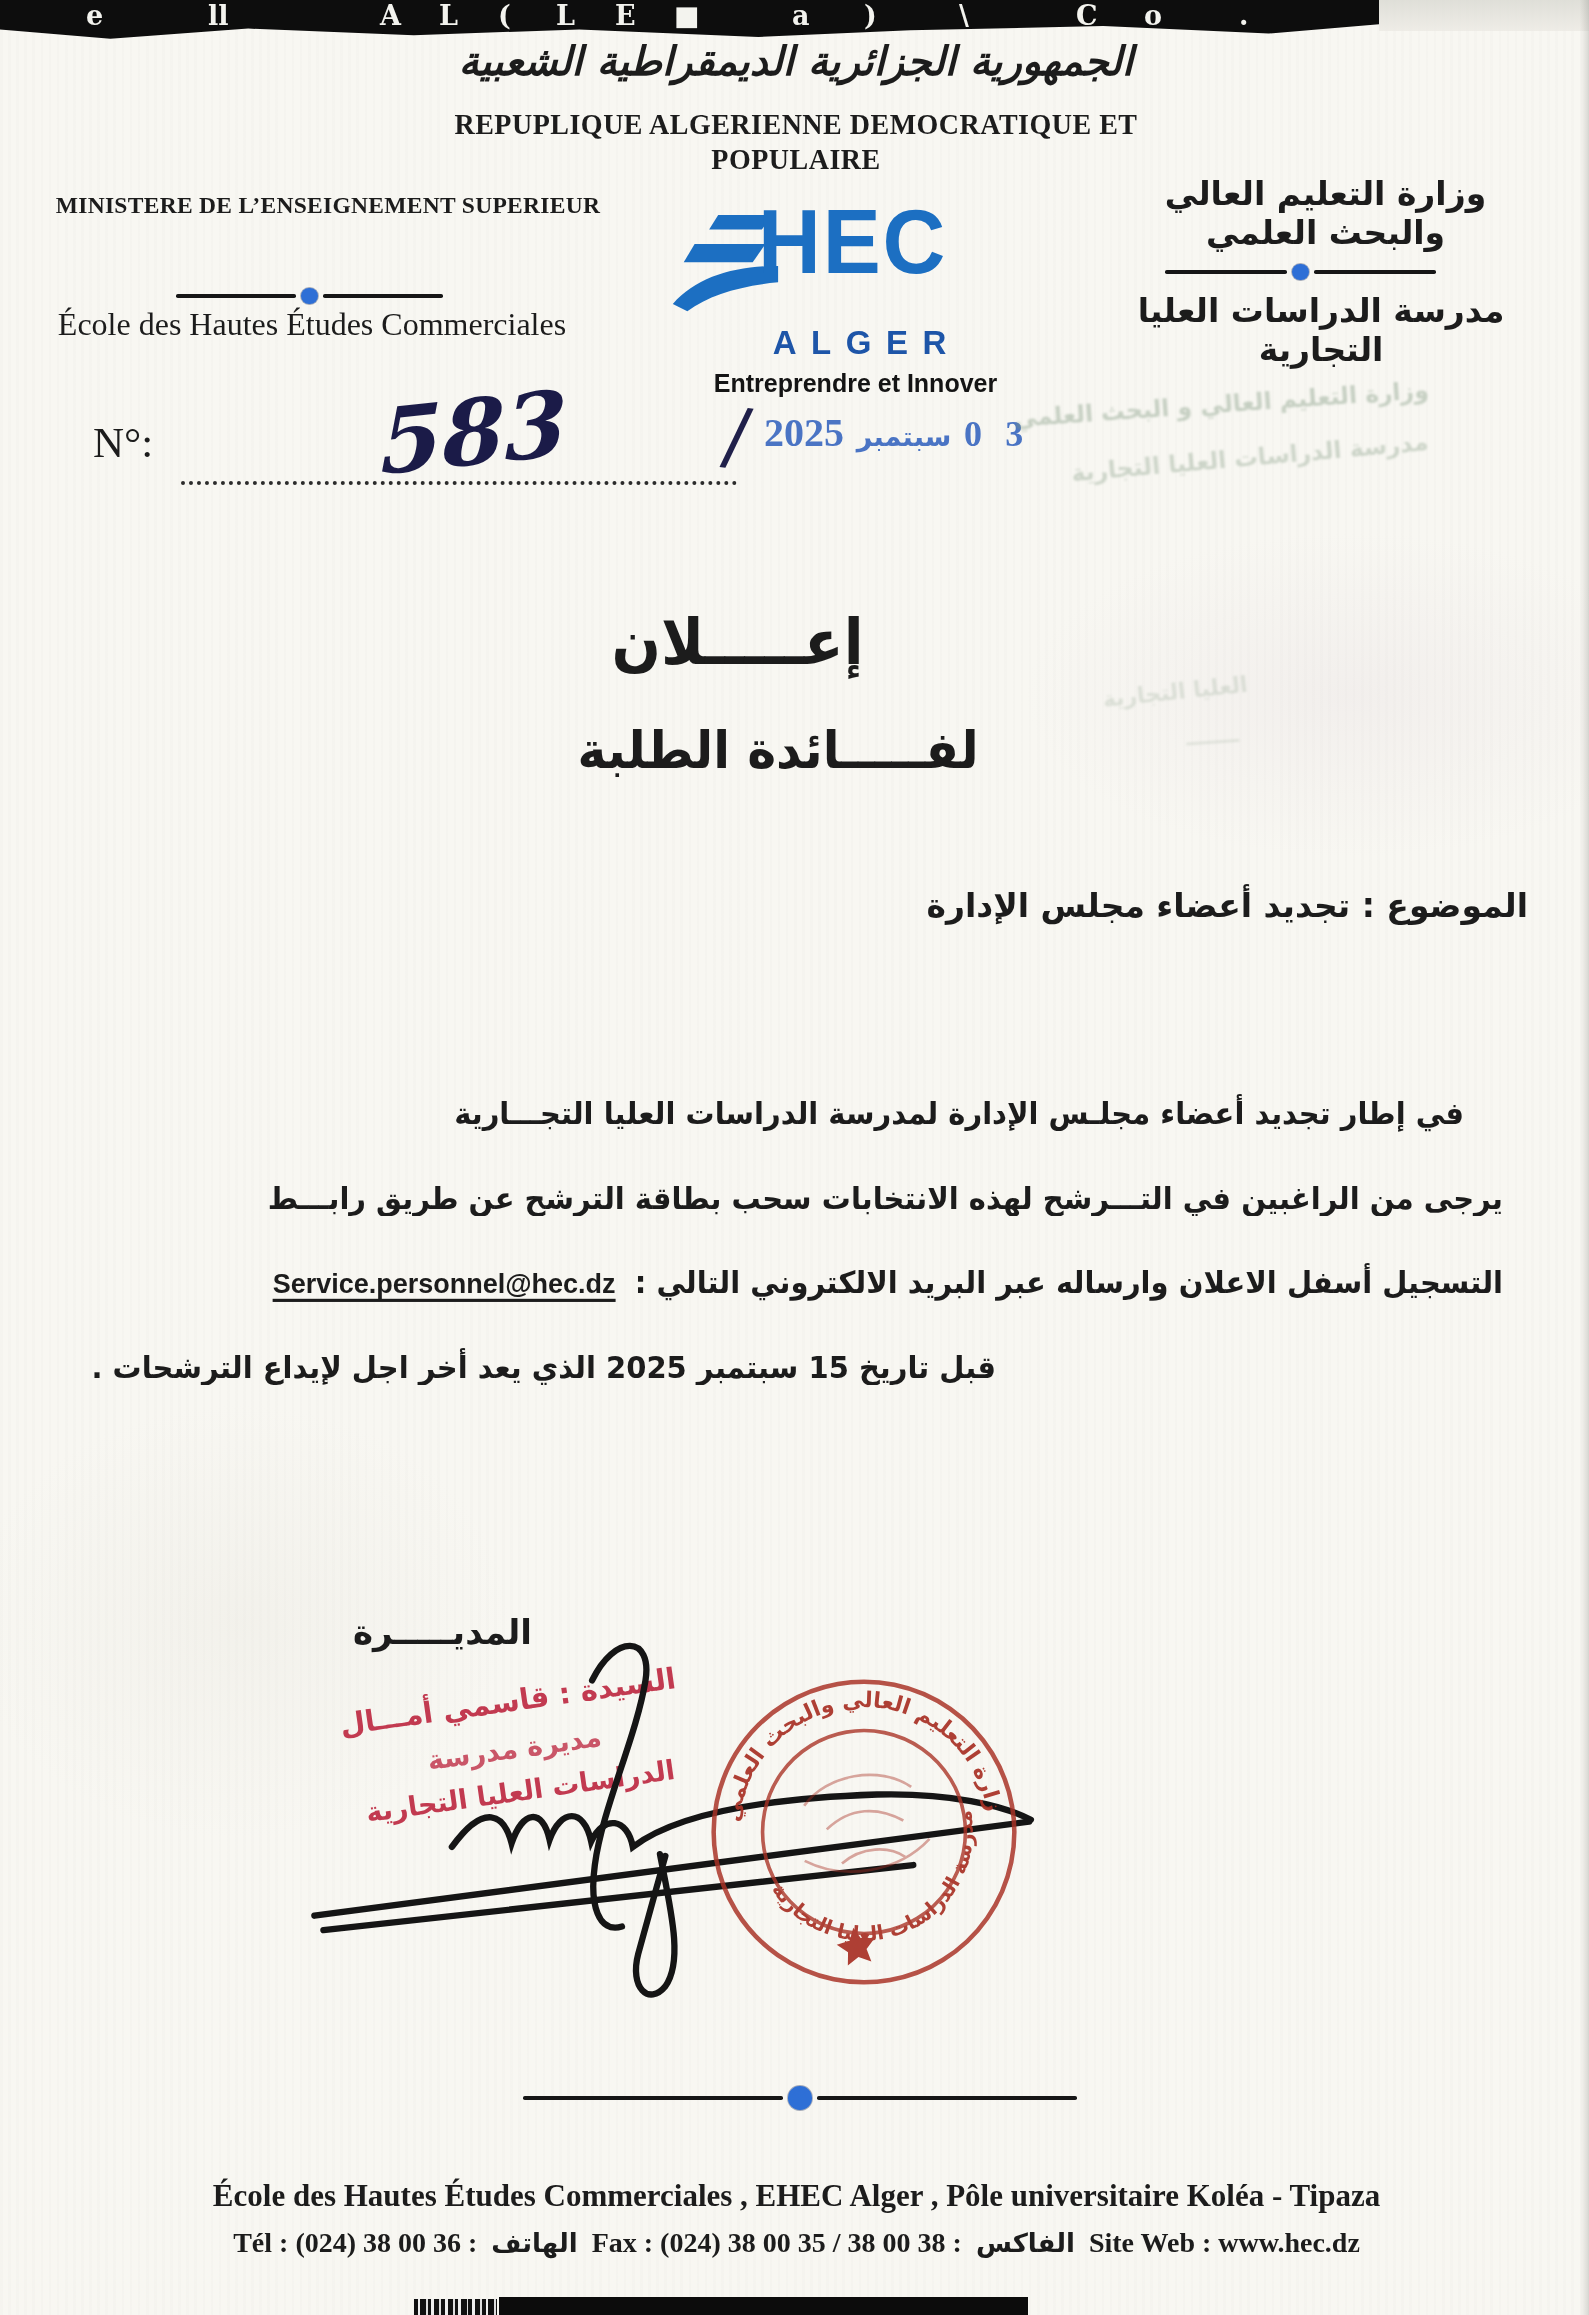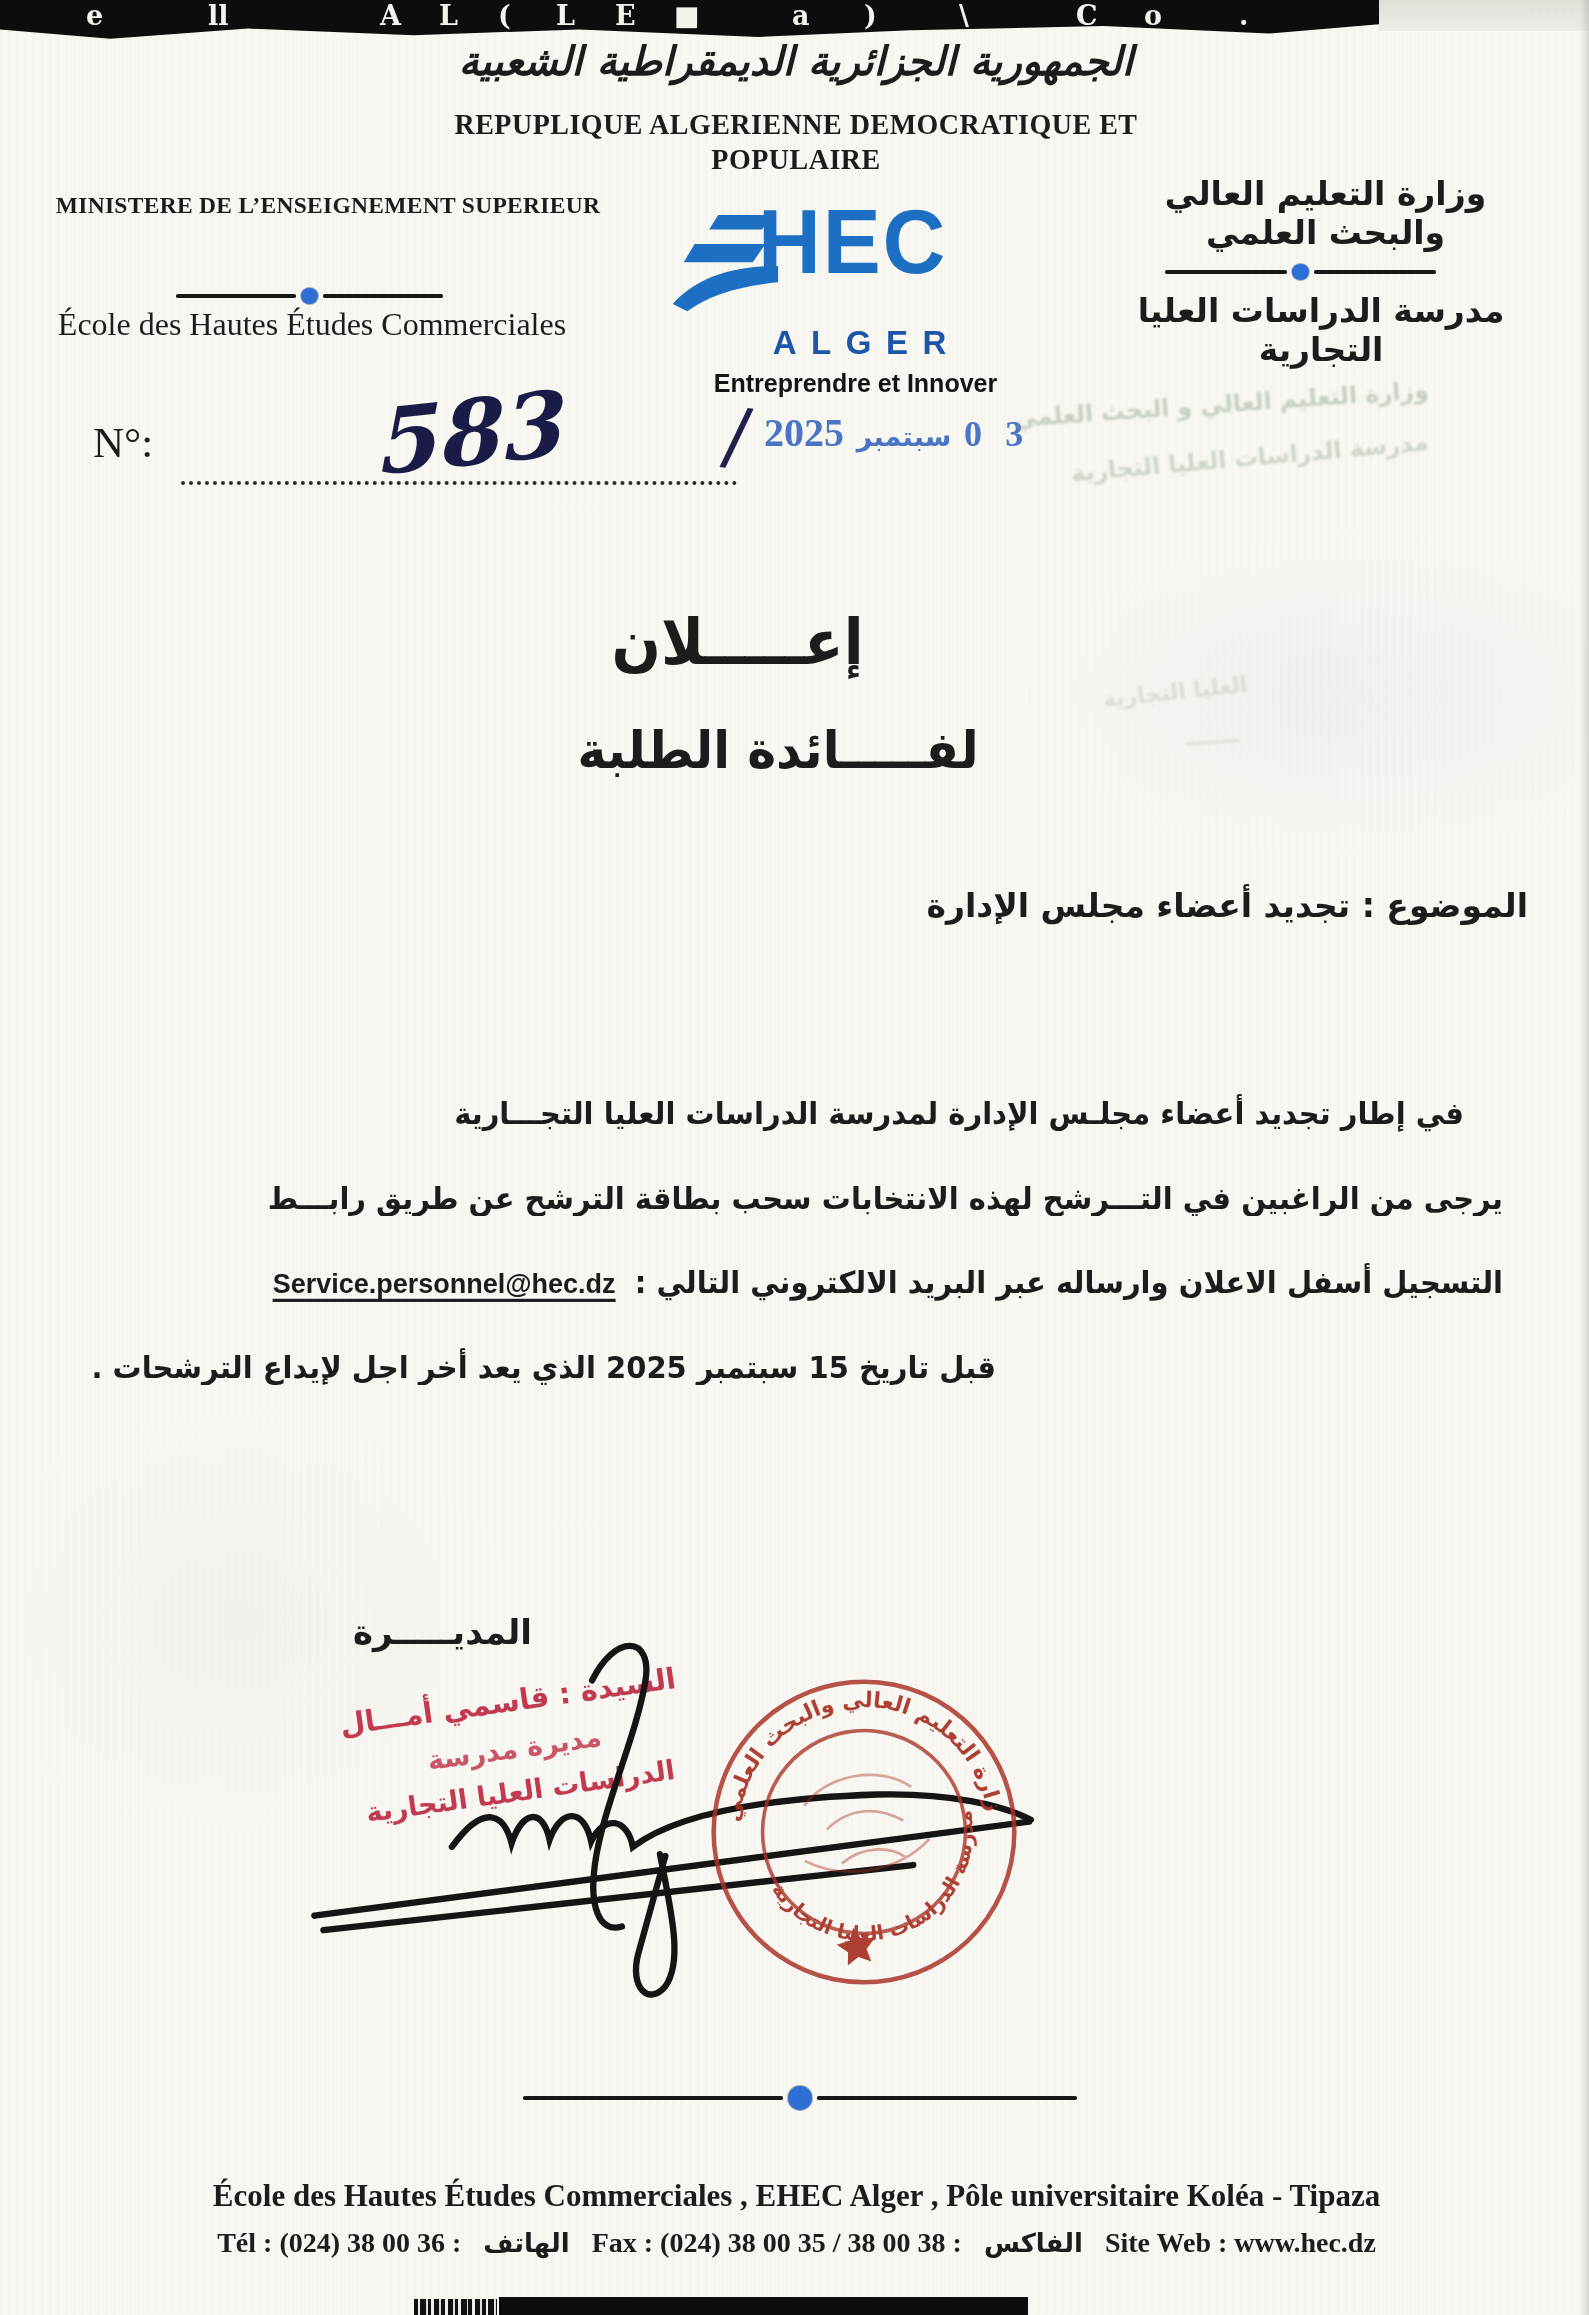--- a/index.html
+++ b/index.html
@@ -75,21 +75,21 @@
   .red-stamp{left:288px;top:1684px;width:452px;color:#c23a50;transform:rotate(-8deg);direction:rtl;text-align:center;font-weight:bold;}
   .red-stamp .r1{font-size:29px;letter-spacing:1.8px;}
   .red-stamp .r2{font-size:27px;margin-top:14.5px;opacity:.85;}
   .red-stamp .r3{font-size:27px;margin-top:12.7px;letter-spacing:0.9px;}
   .sig-svg{left:280px;top:1628px;}
   .stamp-svg{left:701px;top:1669px;transform:rotate(-10deg);opacity:.93;}
   
   .div-footer{left:523px;top:2086px;width:554px;}
   .foot-ar{left:253px;top:2113px;width:1086px;font-size:30px;font-weight:bold;}
   .foot-fr{left:109px;top:2178px;width:1375px;font-size:31px;font-weight:bold;}
-  .foot-contact{left:109px;top:2227px;width:1375px;font-size:28px;font-weight:bold;display:flex;justify-content:center;gap:22px;align-items:baseline;}
+  .foot-contact{left:109px;top:2227px;width:1375px;font-size:28px;font-weight:bold;display:flex;justify-content:center;gap:14px;align-items:baseline;}
   .foot-contact .fr{font-family:"Liberation Serif",serif;}
   .foot-contact .arr{font-size:26px;}
   
   .barcode{left:414px;top:2299px;width:83px;height:17px;background:repeating-linear-gradient(90deg,#111 0 3.6px,#eee 3.6px 6.3px,#111 6.3px 11.8px,#ddd 11.8px 13.6px);}
   .bot-bar{left:499px;top:2297px;width:529px;height:19px;background:#0c0c0c;}
   .edge-r{right:0;top:0;width:9px;height:100%;background:linear-gradient(to left,rgba(120,120,115,.25),transparent);}
 </style>
 </head>
 <body>
 

